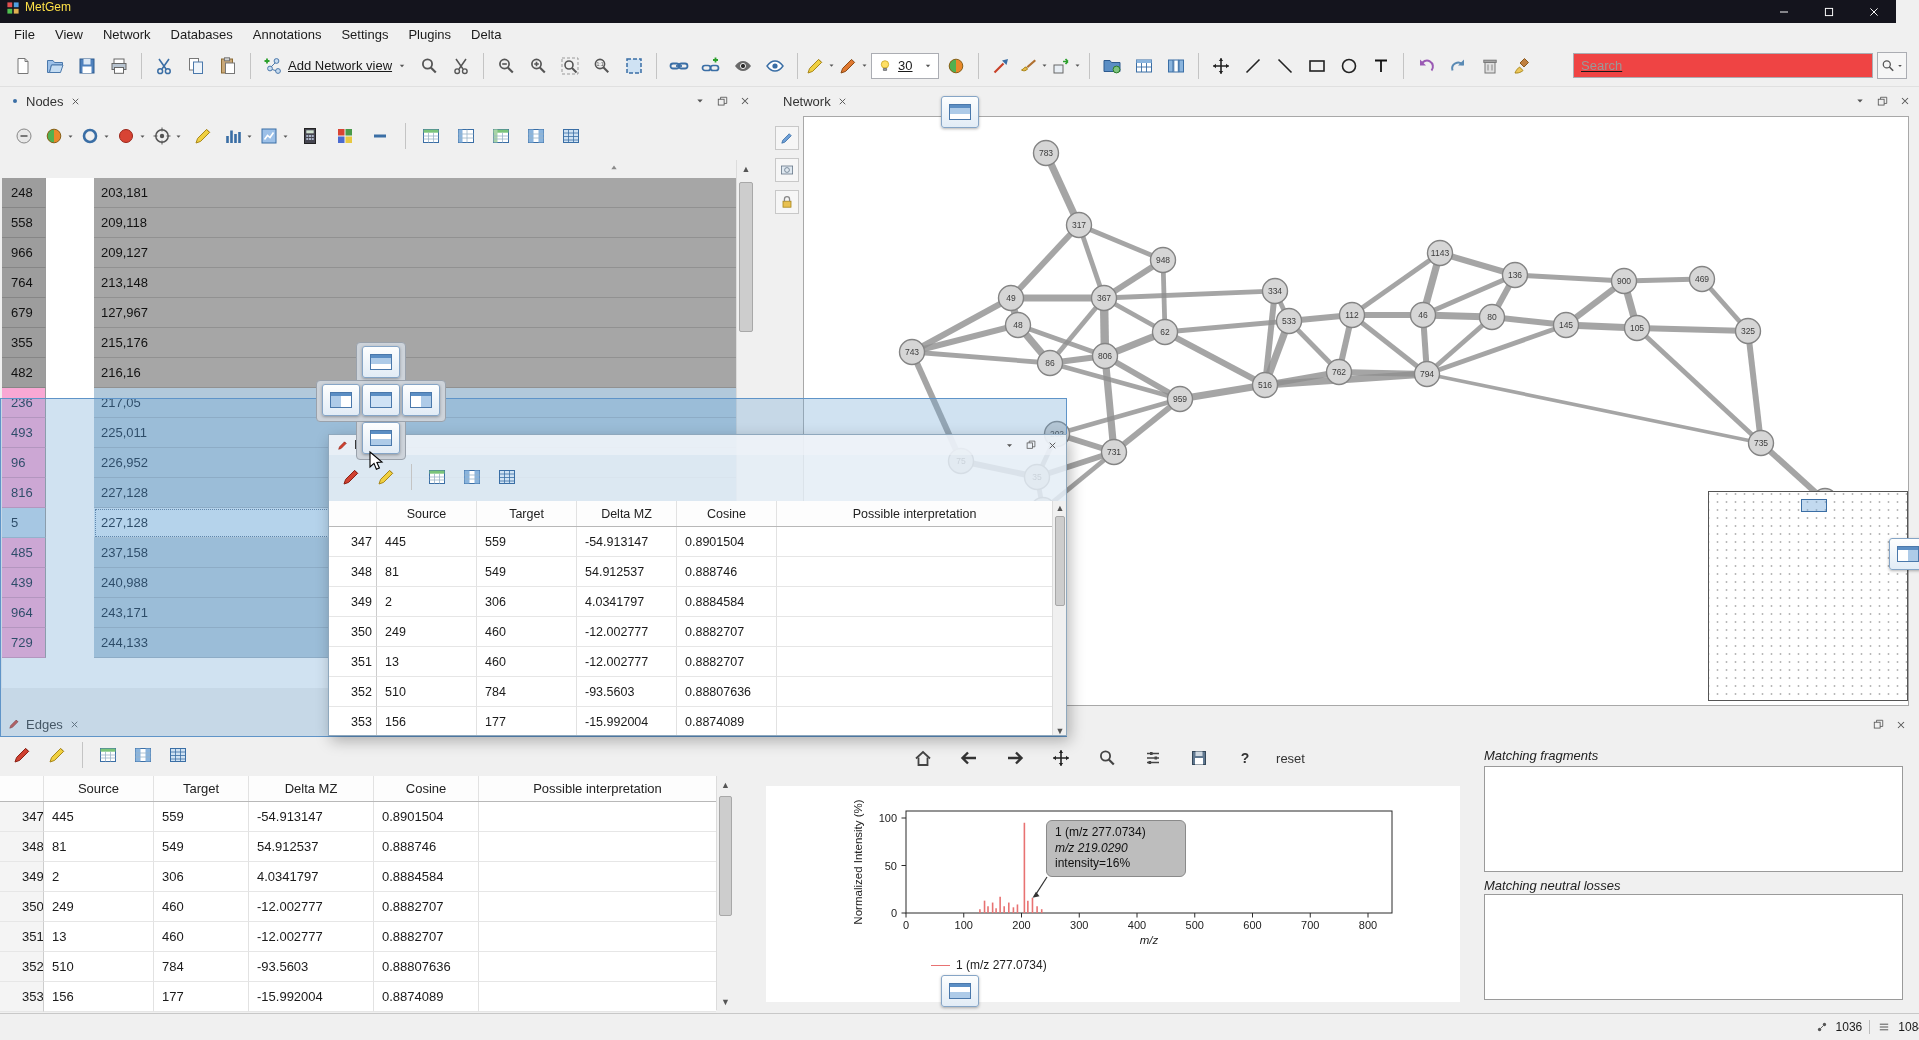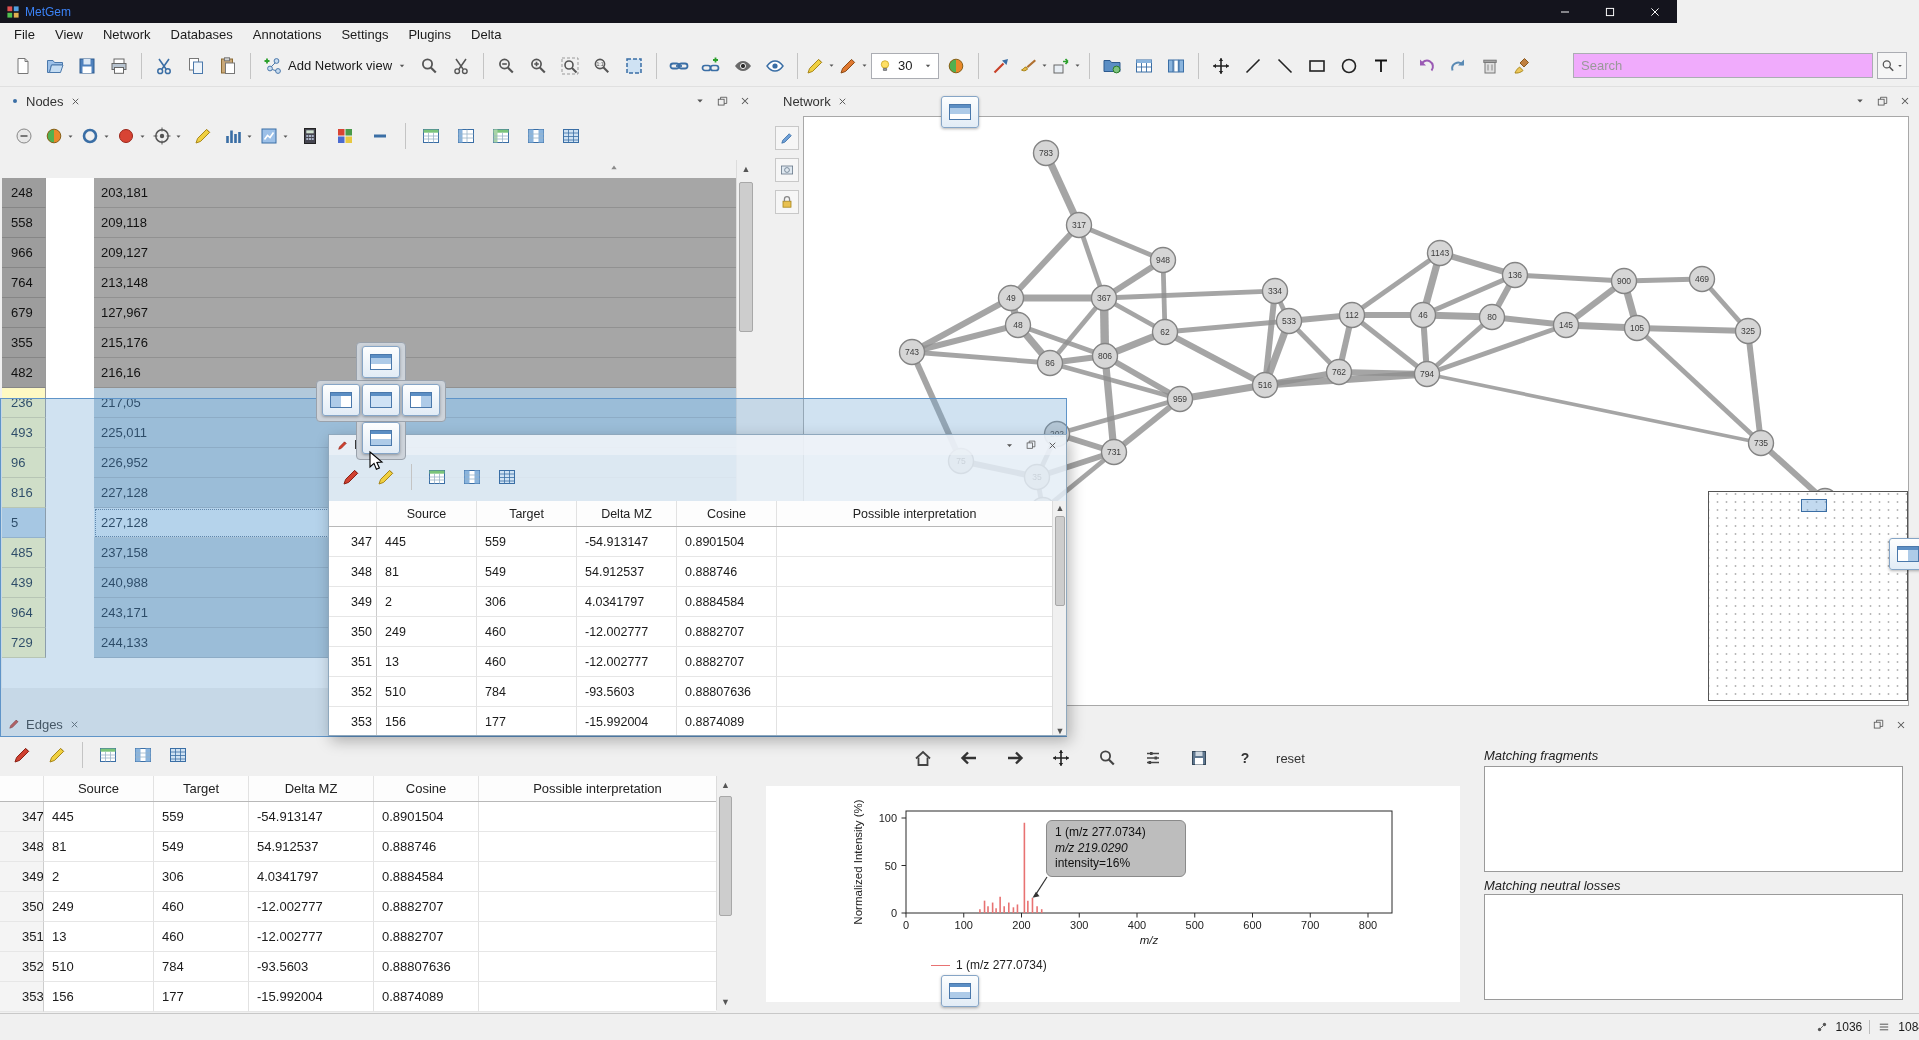--- a/index.html
+++ b/index.html
@@ -1,59 +1,59 @@
 <!DOCTYPE html>
 <html><head>
 <meta charset="utf-8">
 <style>
   html,body{margin:0;padding:0;width:1919px;height:1040px;overflow:hidden;
     font-family:"Liberation Sans",sans-serif;background:#f0f0f0;color:#1a1a1a;position:relative;}
   *{box-sizing:border-box;}
   button{border:none;background:transparent;padding:0;font:inherit;color:inherit;}
   .ic{display:inline-flex;line-height:0;}
   
-  #titlebar{position:absolute;left:0;top:0;width:1677px;height:23px;background:#14141d;color:#3b82f6;
-    display:flex;align-items:center;font-size:12px;z-index:10;}
+  #titlebar{position:absolute;left:0;top:0;width:1896px;height:23px;background:#14141d;color:#fde047;
+    display:flex;font-size:12px;z-index:10;}
   #titlebar .app-title{margin-left:4px;}
   .win-btns{margin-left:auto;display:flex;height:23px;}
   .win-btn{width:45px;height:23px;display:flex;align-items:center;justify-content:center;}
   
   #menubar{position:absolute;left:0;top:23px;width:1919px;height:22px;background:#f0f0f0;
     display:flex;align-items:center;font-size:13px;padding-left:4px;}
   .menu-item{padding:2px 10px;}
   
   #toolbar{position:absolute;left:0;top:45px;width:1919px;height:42px;background:#f0f0f0;
-    display:flex;align-items:center;padding:0 8px;gap:2px;border-bottom:1px solid #e0e0e0;}
+    display:flex;align-items:center;padding:0 8px;gap:2px;border-bottom:1px solid #e0e0e0;text-decoration:underline;}
   .tb-btn{height:30px;min-width:30px;display:flex;align-items:center;justify-content:center;gap:2px;border-radius:2px;}
   .tb-sep{width:1px;height:26px;background:#c4c4c4;margin:0 5px;}
   .tb-label{font-size:13px;padding:0 3px;}
   .spinbox{display:flex;align-items:center;border:1px solid #abadb3;background:#fff;height:26px;padding:0 5px;gap:5px;font-size:13px;}
   #search-wrap{display:flex;align-items:center;gap:4px;margin-right:4px;}
-  #search-input{width:300px;height:25px;border:1px solid #abadb3;padding:0 7px;font-size:13px;background:#f0abfc;color:#222;}
+  #search-input{width:300px;height:25px;border:1px solid #abadb3;padding:0 7px;font-size:13px;background:#ef4444;color:#222;}
   #search-input::placeholder{color:#999;}
   #search-btn{width:30px;height:27px;border:1px solid #abadb3;background:#f6f6f6;display:flex;align-items:center;justify-content:center;}
   
   .panel{position:absolute;background:#f0f0f0;}
   .panel-title{height:22px;display:flex;align-items:center;gap:6px;font-size:13px;color:#333;padding:0 8px;}
   .pt-btns{margin-left:auto;display:flex;gap:10px;align-items:center;}
   .sub-toolbar{display:flex;align-items:center;padding:0 7px;gap:5px;}
   
   #nodes-panel{left:2px;top:90px;width:757px;height:618px;}
   #nodes-toolbar{position:absolute;left:0;top:22px;width:757px;height:48px;}
   #nodes-strip{position:absolute;left:0;top:70px;width:734px;height:18px;}
   #nodes-strip .ic{position:absolute;left:606px;top:2px;}
   #nodes-rows{position:absolute;left:0;top:88px;width:734px;height:510px;background:#fff;}
   #nodes-bg{position:absolute;left:0;top:88px;width:734px;height:530px;background:#fff;border-bottom:1px solid #d8d8d8;z-index:-1;}
   .nrow{display:flex;height:30px;font-size:13px;gap:48px;}
   .nh{width:44px;display:flex;align-items:center;padding-left:9px;border-right:1px solid #9a9a9a;border-bottom:1px solid rgba(0,0,0,.14);}
   .nv{flex:1;display:flex;align-items:center;padding-left:7px;border-bottom:1px solid rgba(0,0,0,.12);}
   .nrow.gray .nv{background:#a6a6a6;color:#111;}
   .nrow.gray .nh{background:#9d9d9d;color:#111;}
   .nrow.blue .nv{background:#b2c9db;color:#0f2236;}
-  .nrow.blue .nh{background:#fef9c3;color:#0f2236;}
+  .nrow.blue .nh{background:#f9a8d4;color:#0f2236;}
   .nrow.current .nv{background:#d8e9f6;outline:1px dotted #5a7a9a;outline-offset:-2px;}
   .nrow.current .nh{background:#c2d8ea;}
   
   .vscroll{position:absolute;background:#f0f0f0;border-left:1px solid #dcdcdc;}
   .vs-arrow{height:17px;display:flex;align-items:center;justify-content:center;font-size:9px;color:#555;}
   .vs-thumb{position:absolute;left:2px;right:2px;background:#cdcdcd;border:1px solid #a8a8a8;border-radius:2px;}
   
   #network-panel{left:771px;top:90px;width:1148px;height:618px;}
   #network-canvas{position:absolute;left:32px;top:26px;width:1106px;height:590px;background:#fff;border:1px solid #a8a8a8;}
   #net-side{position:absolute;left:4px;top:36px;display:flex;flex-direction:column;gap:8px;}

